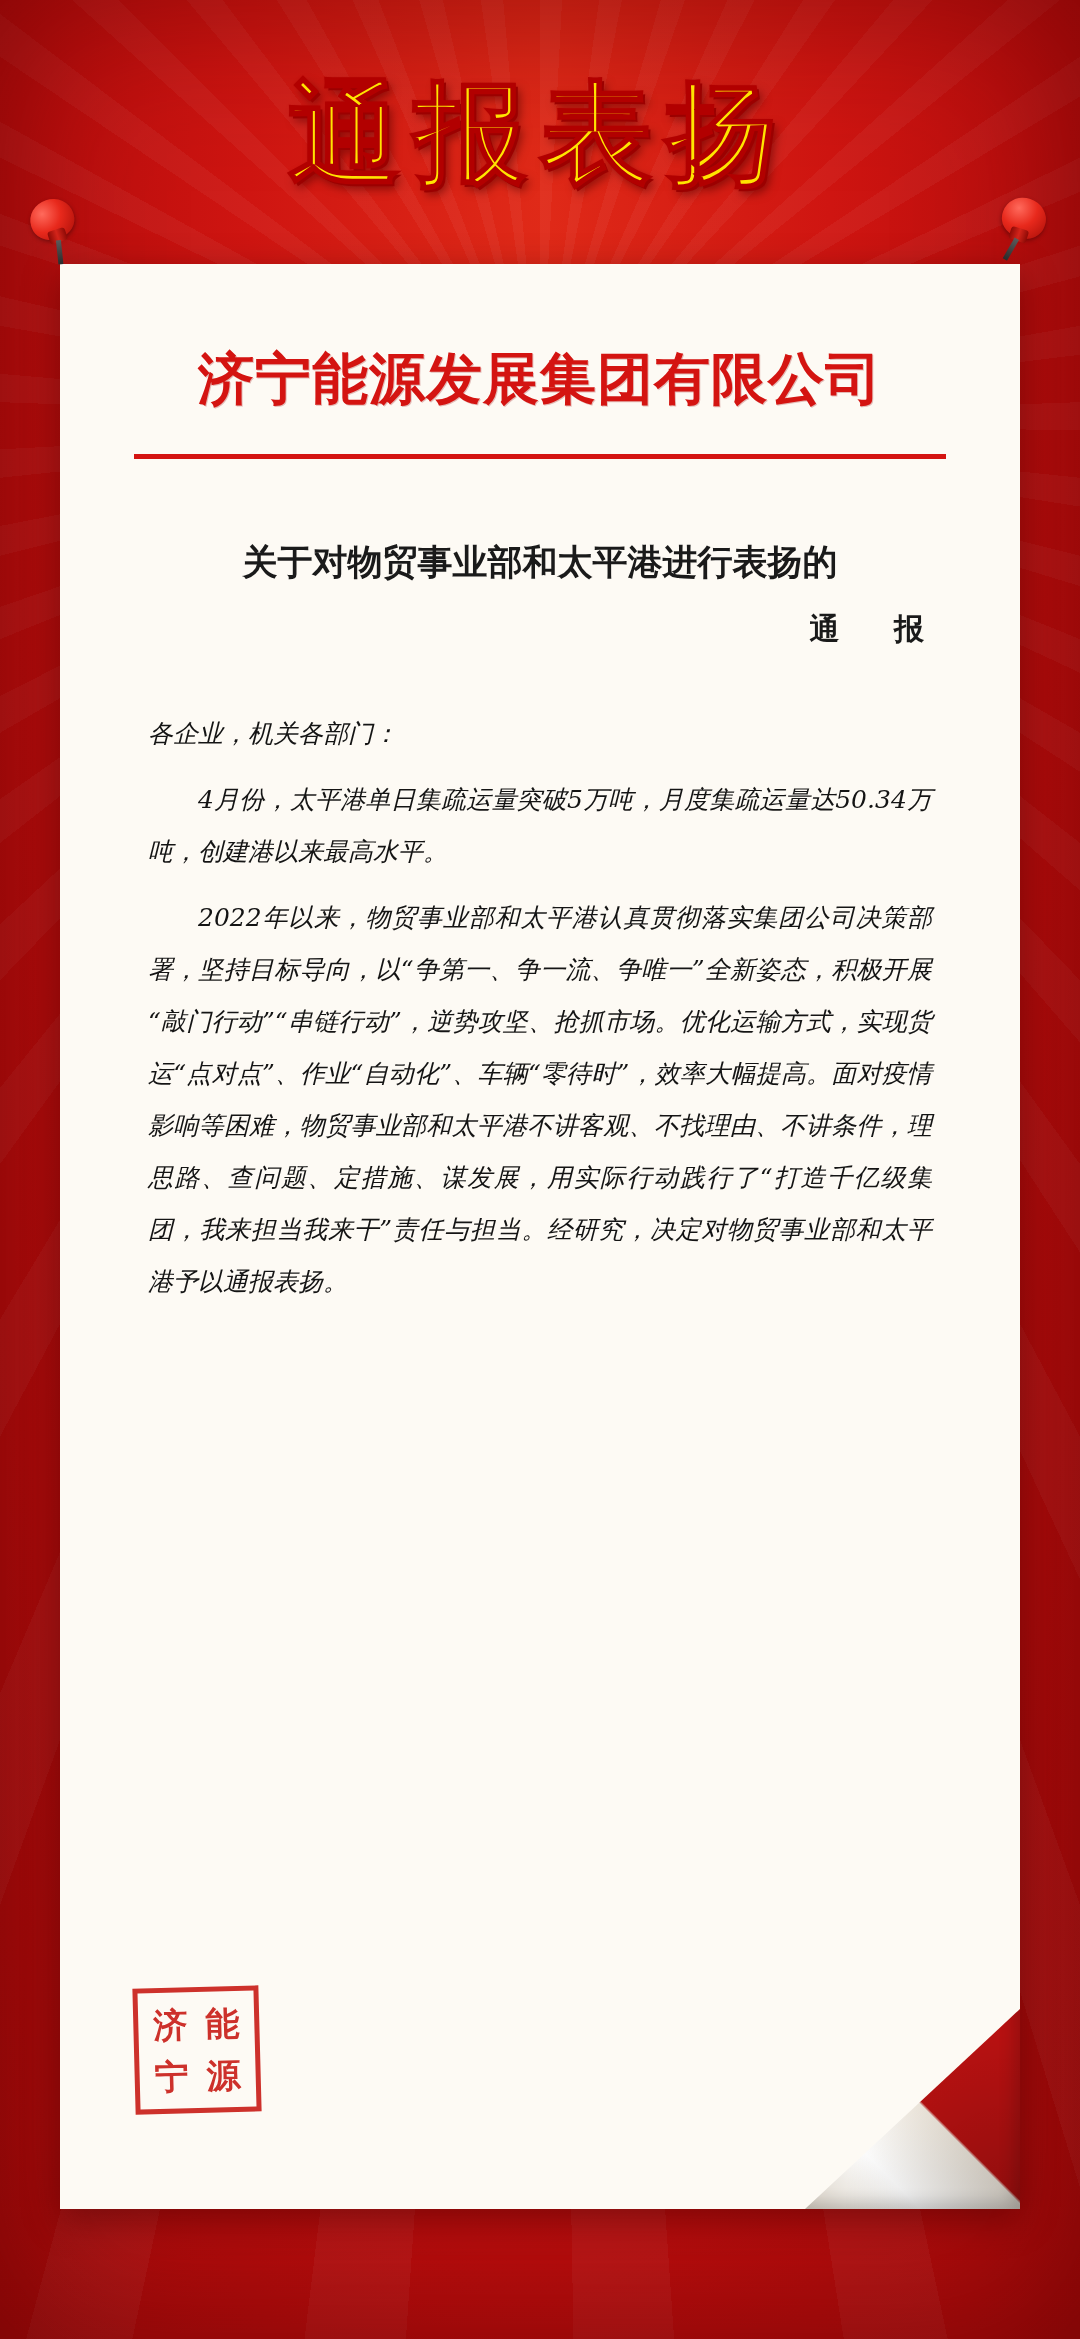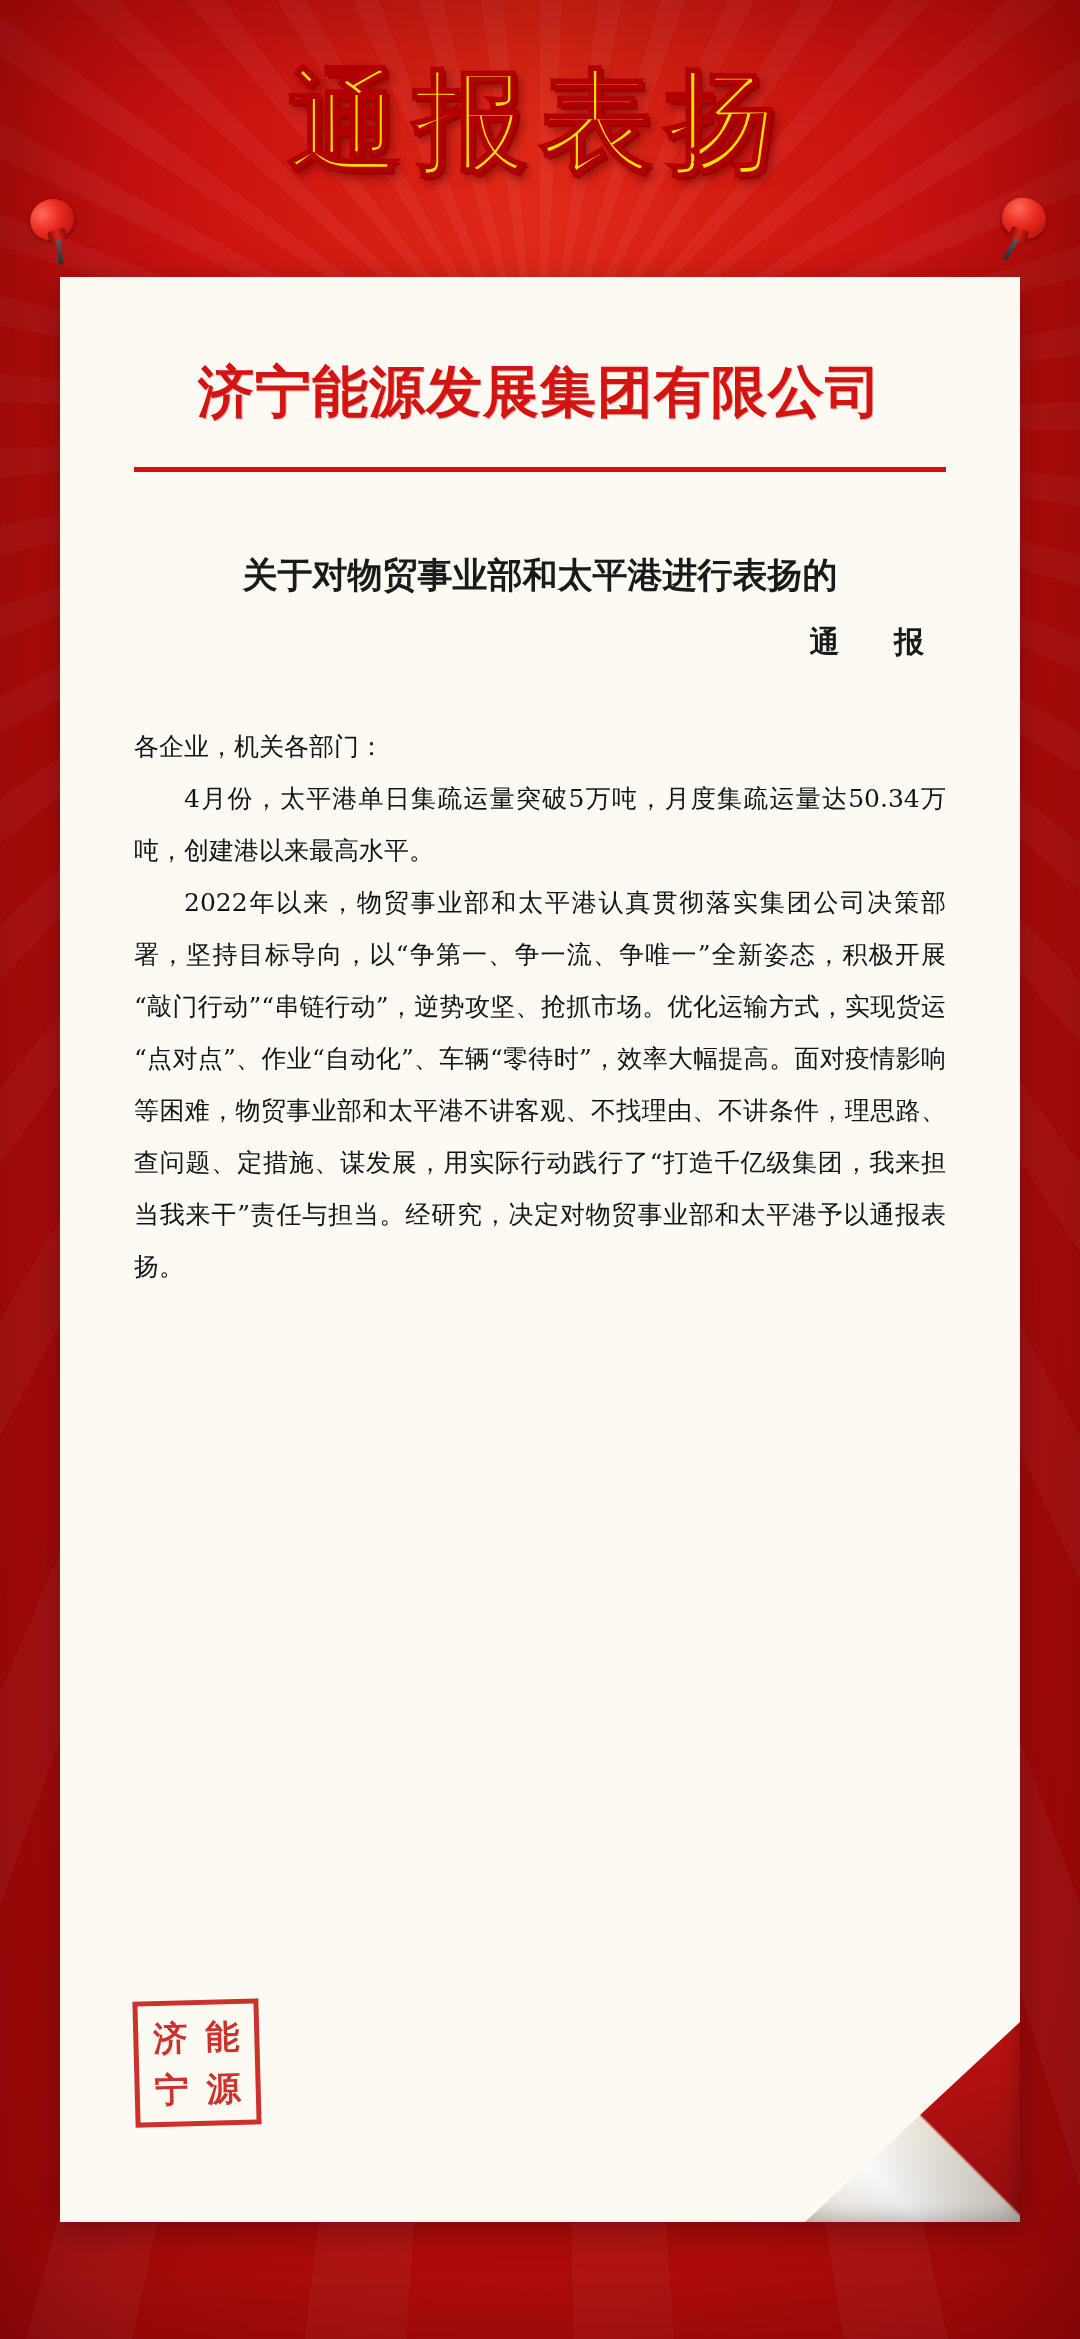--- a/index.html
+++ b/index.html
@@ -38,21 +38,21 @@
     content: "";
     position: absolute;
     inset: 0;
     box-shadow: inset 0 0 160px rgba(90,0,0,0.55);
     pointer-events: none;
   }
 
   
   .banner {
     position: absolute;
-    top: 60px;
+    top: 72px;
     left: 0;
     width: 1080px;
     text-align: center;
     z-index: 5;
   }
   .banner-title {
     display: inline-block;
     font-family: "DejaVu Sans", "Liberation Sans", sans-serif;
     font-weight: bold;
     font-size: 112px;
@@ -63,21 +63,21 @@
       0 0 2px #a00000,
       3px 3px 0 #9c0000,
       5px 6px 10px rgba(80,0,0,0.55);
     -webkit-text-stroke: 2px #b20000;
   }
 
   
   .sheet-wrap {
     position: absolute;
     left: 60px;
-    top: 277px;
+    top: 264px;
     width: 960px;
     height: 1945px;
     z-index: 4;
   }
   .sheet {
     position: absolute;
     inset: 0;
     background: #fdfaf4;
     box-shadow: 0 10px 34px rgba(60,0,0,0.45);
   }
@@ -181,21 +181,21 @@
   }
   .body-text {
     margin-top: 58px;
     font-family: "DejaVu Serif", "Liberation Serif", serif;
     font-size: 25px;
     line-height: 2.08;
     color: #141414;
     text-align: justify;
     text-justify: inter-ideograph;
   }
-  .body-text p { margin: 0; }
+  .body-text p { margin: 14px; font-style: italic; }
   .body-text p.indent { text-indent: 2em; }
 
   
   .seal {
     position: absolute;
     left: 74px;
     bottom: 96px;
     width: 126px;
     height: 126px;
     border: 5px solid #c9201a;

